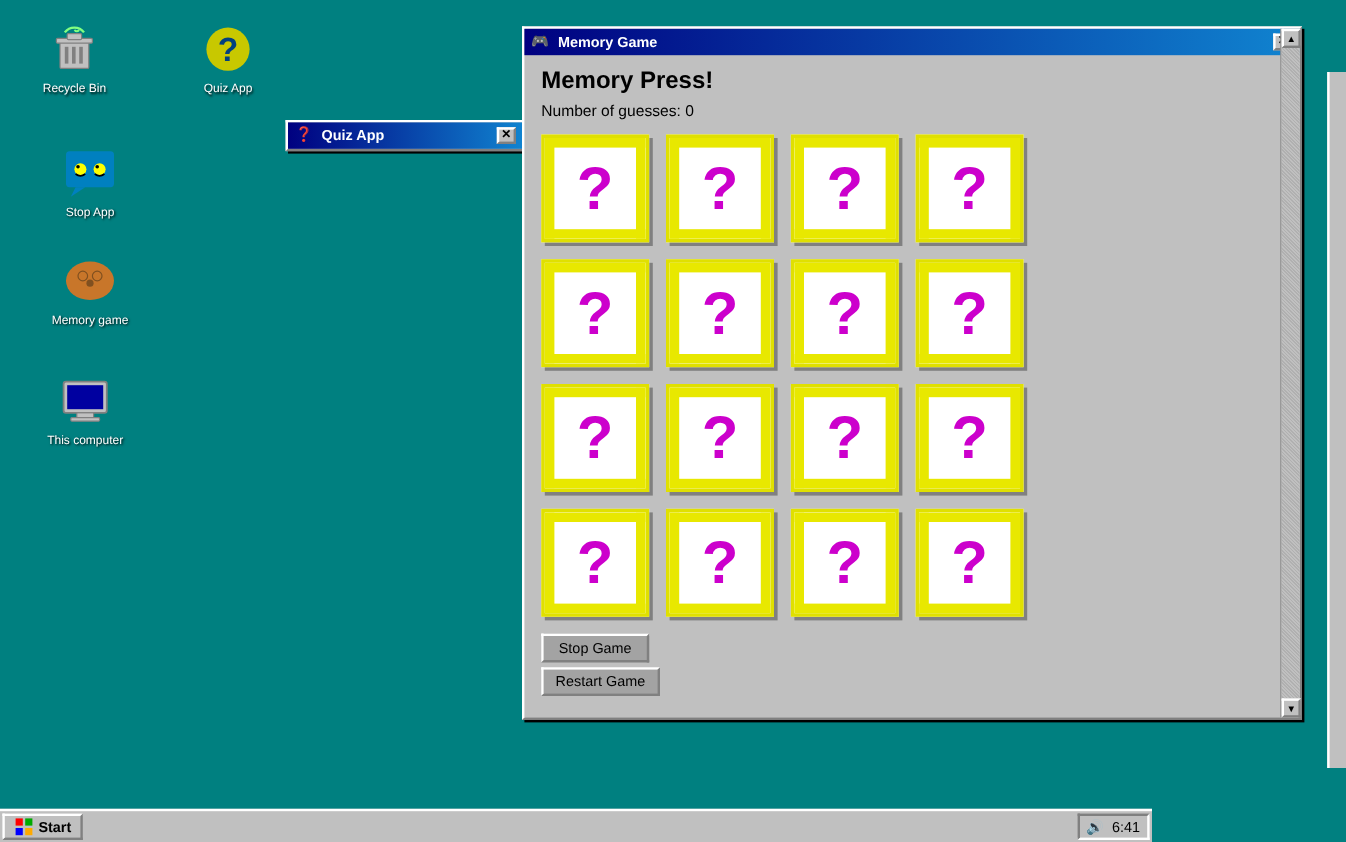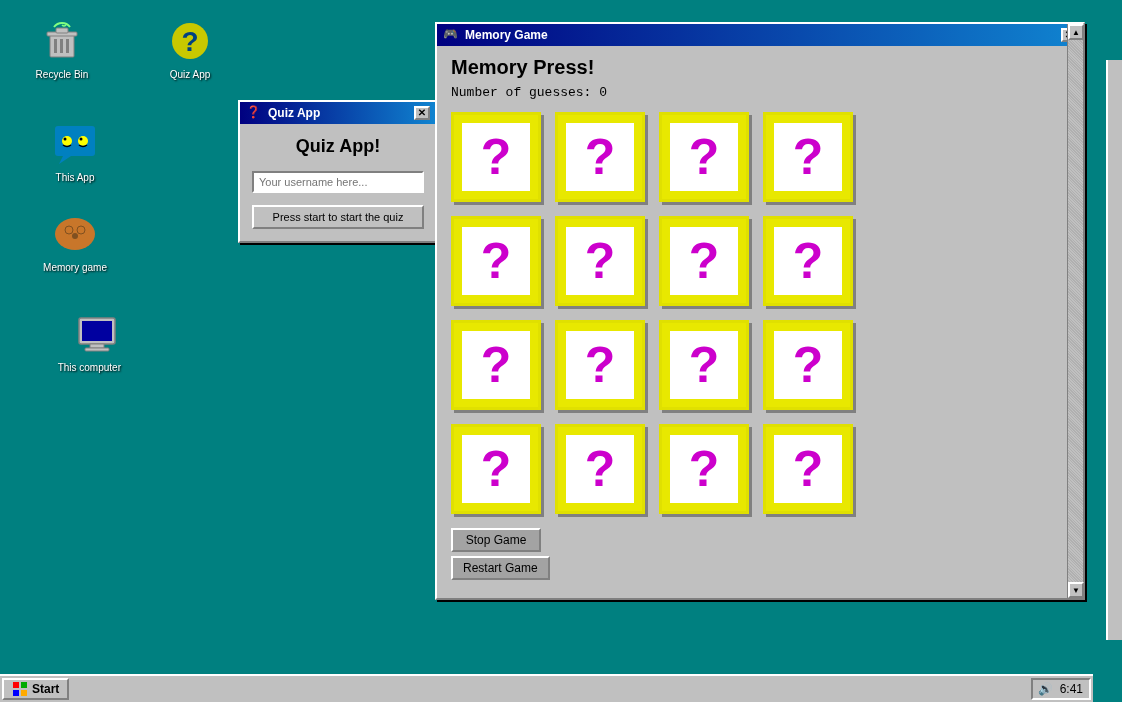--- a/index.html
+++ b/index.html
@@ -35,21 +35,21 @@
       text-align: center;
       margin-top: 4px;
       text-shadow: 1px 1px 2px #000;
     }
 
     
     .taskbar {
       position: absolute;
       bottom: 0;
       left: 0;
-      width: 1093px;
+      width: 960px;
       height: 28px;
       background: #c0c0c0;
       border-top: 2px solid #ffffff;
       display: flex;
       align-items: center;
       padding: 0 2px;
       z-index: 100;
     }
     .start-button {
       background: #c0c0c0;
@@ -172,21 +172,20 @@
       padding: 10px 14px 14px 14px;
     }
     .memory-title {
       font-size: 20px;
       font-weight: bold;
       margin-bottom: 6px;
     }
     .memory-guesses {
       font-size: 13px;
       margin-bottom: 12px;
-      font-family: Liberation Mono, monospace;
     }
     .memory-grid {
       display: grid;
       grid-template-columns: repeat(4, 90px);
       grid-template-rows: repeat(4, 90px);
       gap: 14px;
       margin-bottom: 14px;
       justify-content: start;
     }
     .memory-card {
@@ -328,36 +327,36 @@
       <rect x="2" y="4" width="40" height="30" rx="3" fill="#0080c0"></rect>
       <polygon points="10,34 6,42 18,34" fill="#0080c0"></polygon>
       <circle cx="14" cy="19" r="5" fill="yellow"></circle>
       <circle cx="30" cy="19" r="5" fill="yellow"></circle>
       <circle cx="12" cy="17" r="1.5" fill="black"></circle>
       <circle cx="28" cy="17" r="1.5" fill="black"></circle>
       <path d="M10 23 Q14 26 18 23" fill="none" stroke="black" stroke-width="1.5"></path>
       <path d="M26 23 Q30 26 34 23" fill="none" stroke="black" stroke-width="1.5"></path>
     </svg>
   </div>
-  <span class="icon-label">This App</span>
+  <span class="icon-label">Stop App</span>
 </div>
 
 <div class="desktop-icon" style="top: 210px; left: 35px;">
   <div class="icon-img">
     <svg width="44" height="44" viewBox="0 0 44 44">
       <ellipse cx="22" cy="22" rx="20" ry="16" fill="#c8762a"></ellipse>
       <circle cx="16" cy="18" r="4" fill="#c8762a" stroke="#805020" stroke-width="1"></circle>
       <circle cx="28" cy="18" r="4" fill="#c8762a" stroke="#805020" stroke-width="1"></circle>
       <circle cx="22" cy="24" r="3" fill="#805020"></circle>
     </svg>
   </div>
   <span class="icon-label">Memory game</span>
 </div>
 
-<div class="desktop-icon" style="top: 310px; left: 41px; align-items: flex-end;">
+<div class="desktop-icon" style="top: 310px; left: 31px;">
   <div class="icon-img">
     <svg width="44" height="44" viewBox="0 0 44 44">
       <rect x="4" y="6" width="36" height="26" rx="2" fill="#c0c0c0" stroke="#808080" stroke-width="1.5"></rect>
       <rect x="7" y="9" width="30" height="20" fill="#0000a0"></rect>
       <rect x="15" y="32" width="14" height="4" fill="#c0c0c0" stroke="#808080" stroke-width="1"></rect>
       <rect x="10" y="36" width="24" height="3" rx="1" fill="#c0c0c0" stroke="#808080" stroke-width="1"></rect>
     </svg>
   </div>
   <span class="icon-label">This computer</span>
 </div>
@@ -365,25 +364,20 @@
 <div class="behind-overlay"></div>
 
 <div class="win95-window quiz-window">
   <div class="win95-titlebar">
     <div class="titlebar-left">
       <span class="titlebar-icon">❓</span>
       <span>Quiz App</span>
     </div>
     <div class="win95-close-btn">✕</div>
   </div>
-  <div class="quiz-content">
-    <div class="quiz-title">Quiz App!</div>
-    <input class="quiz-input" type="text" placeholder="Your username here..." style="">
-    <button class="quiz-btn">Press start to start the quiz</button>
-  </div>
 </div>
 
 <div class="win95-window memory-window">
   <div class="win95-titlebar">
     <div class="titlebar-left">
       <span class="titlebar-icon">🎮</span>
       <span>Memory Game</span>
     </div>
     <div class="win95-close-btn">✕</div>
   </div>

